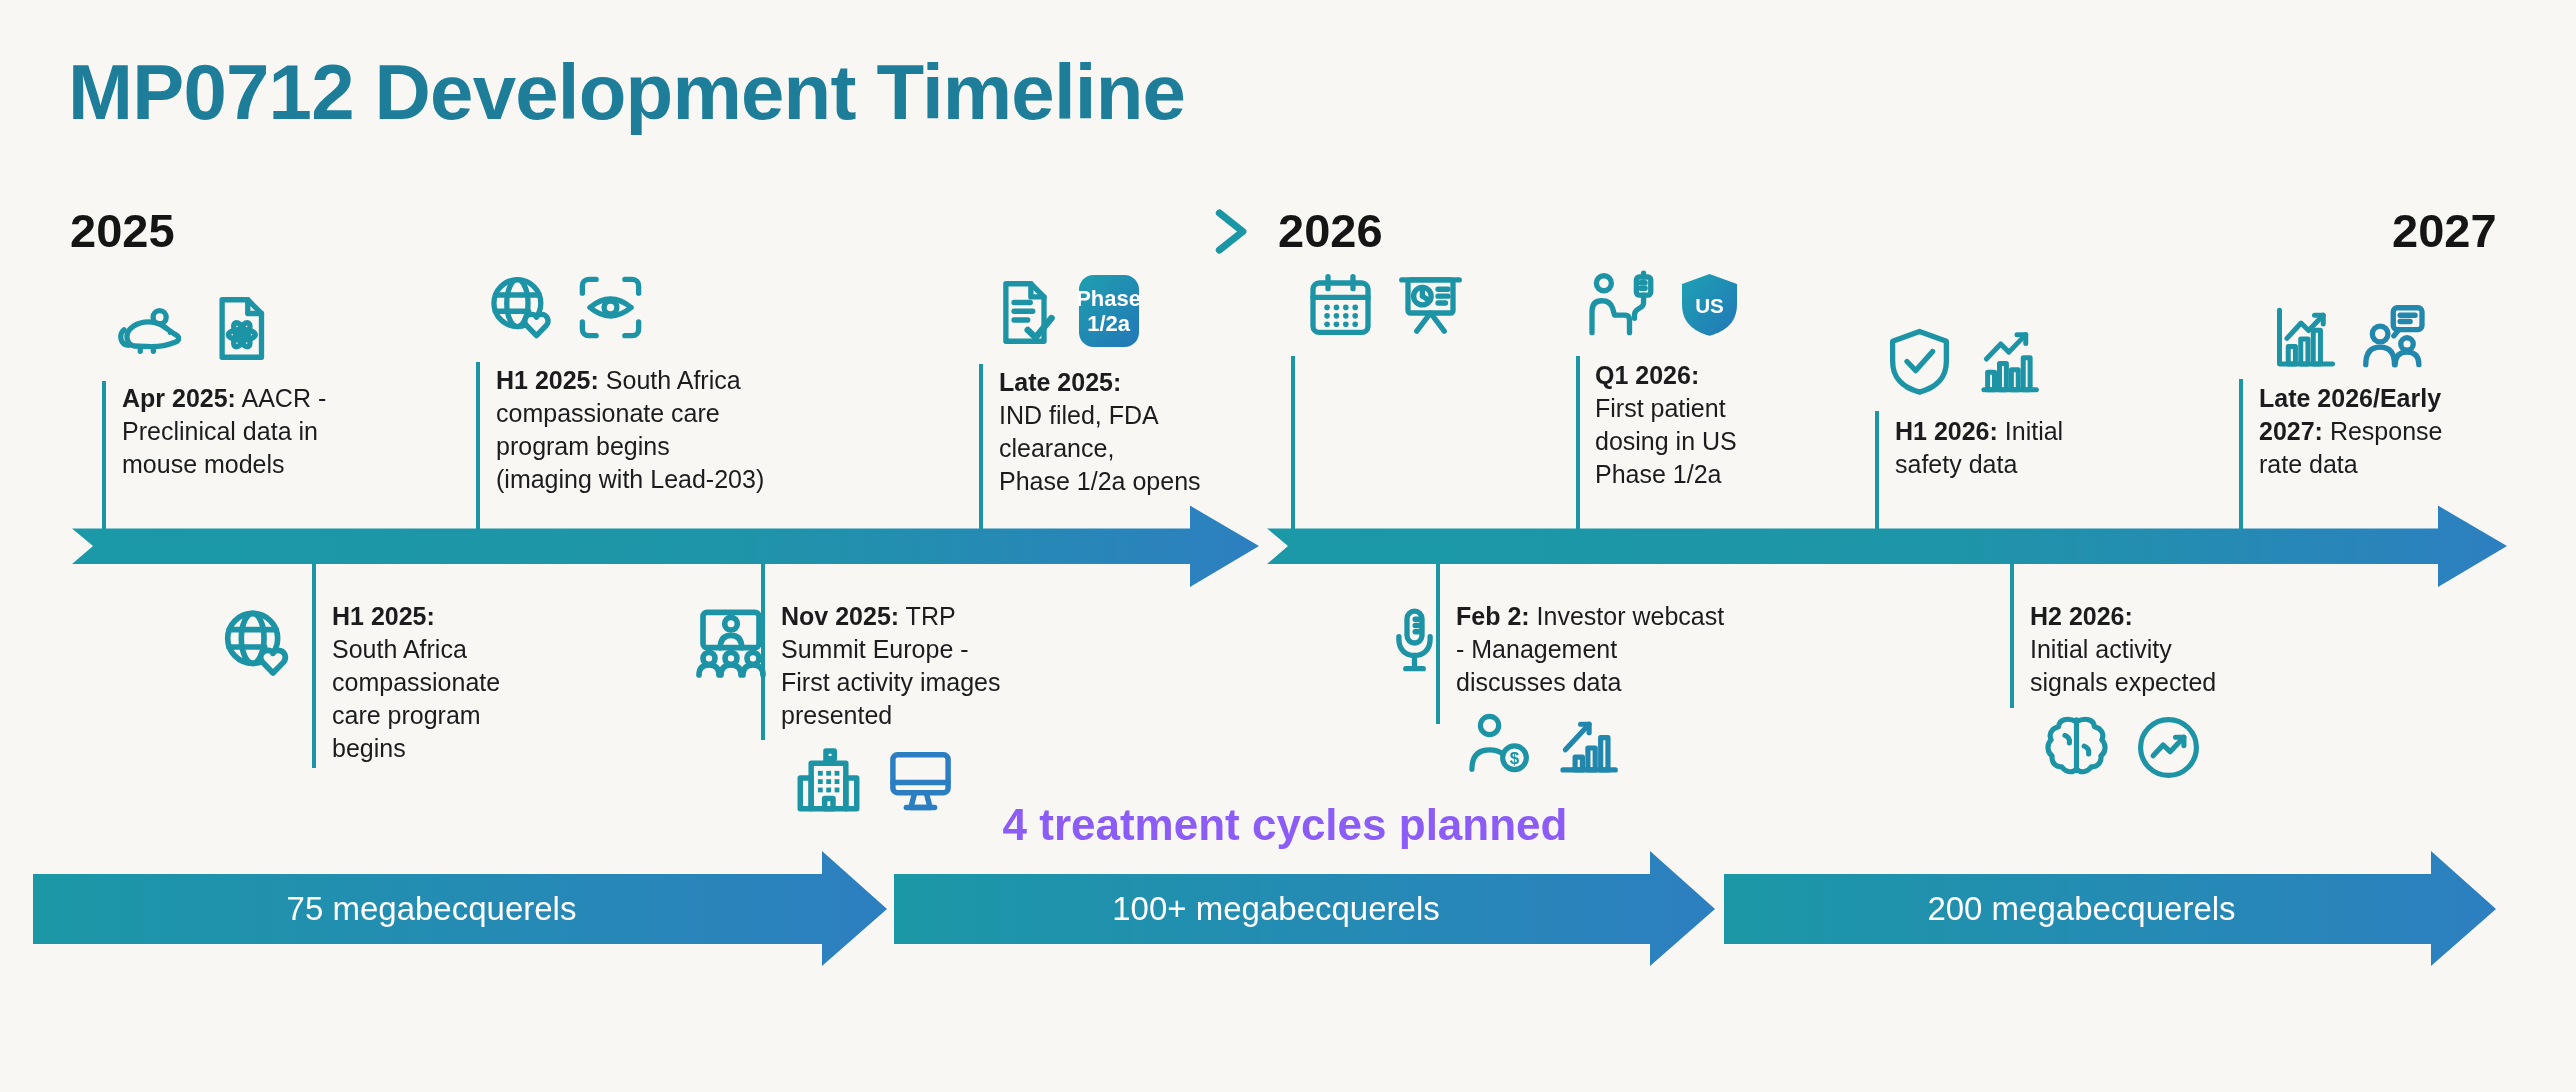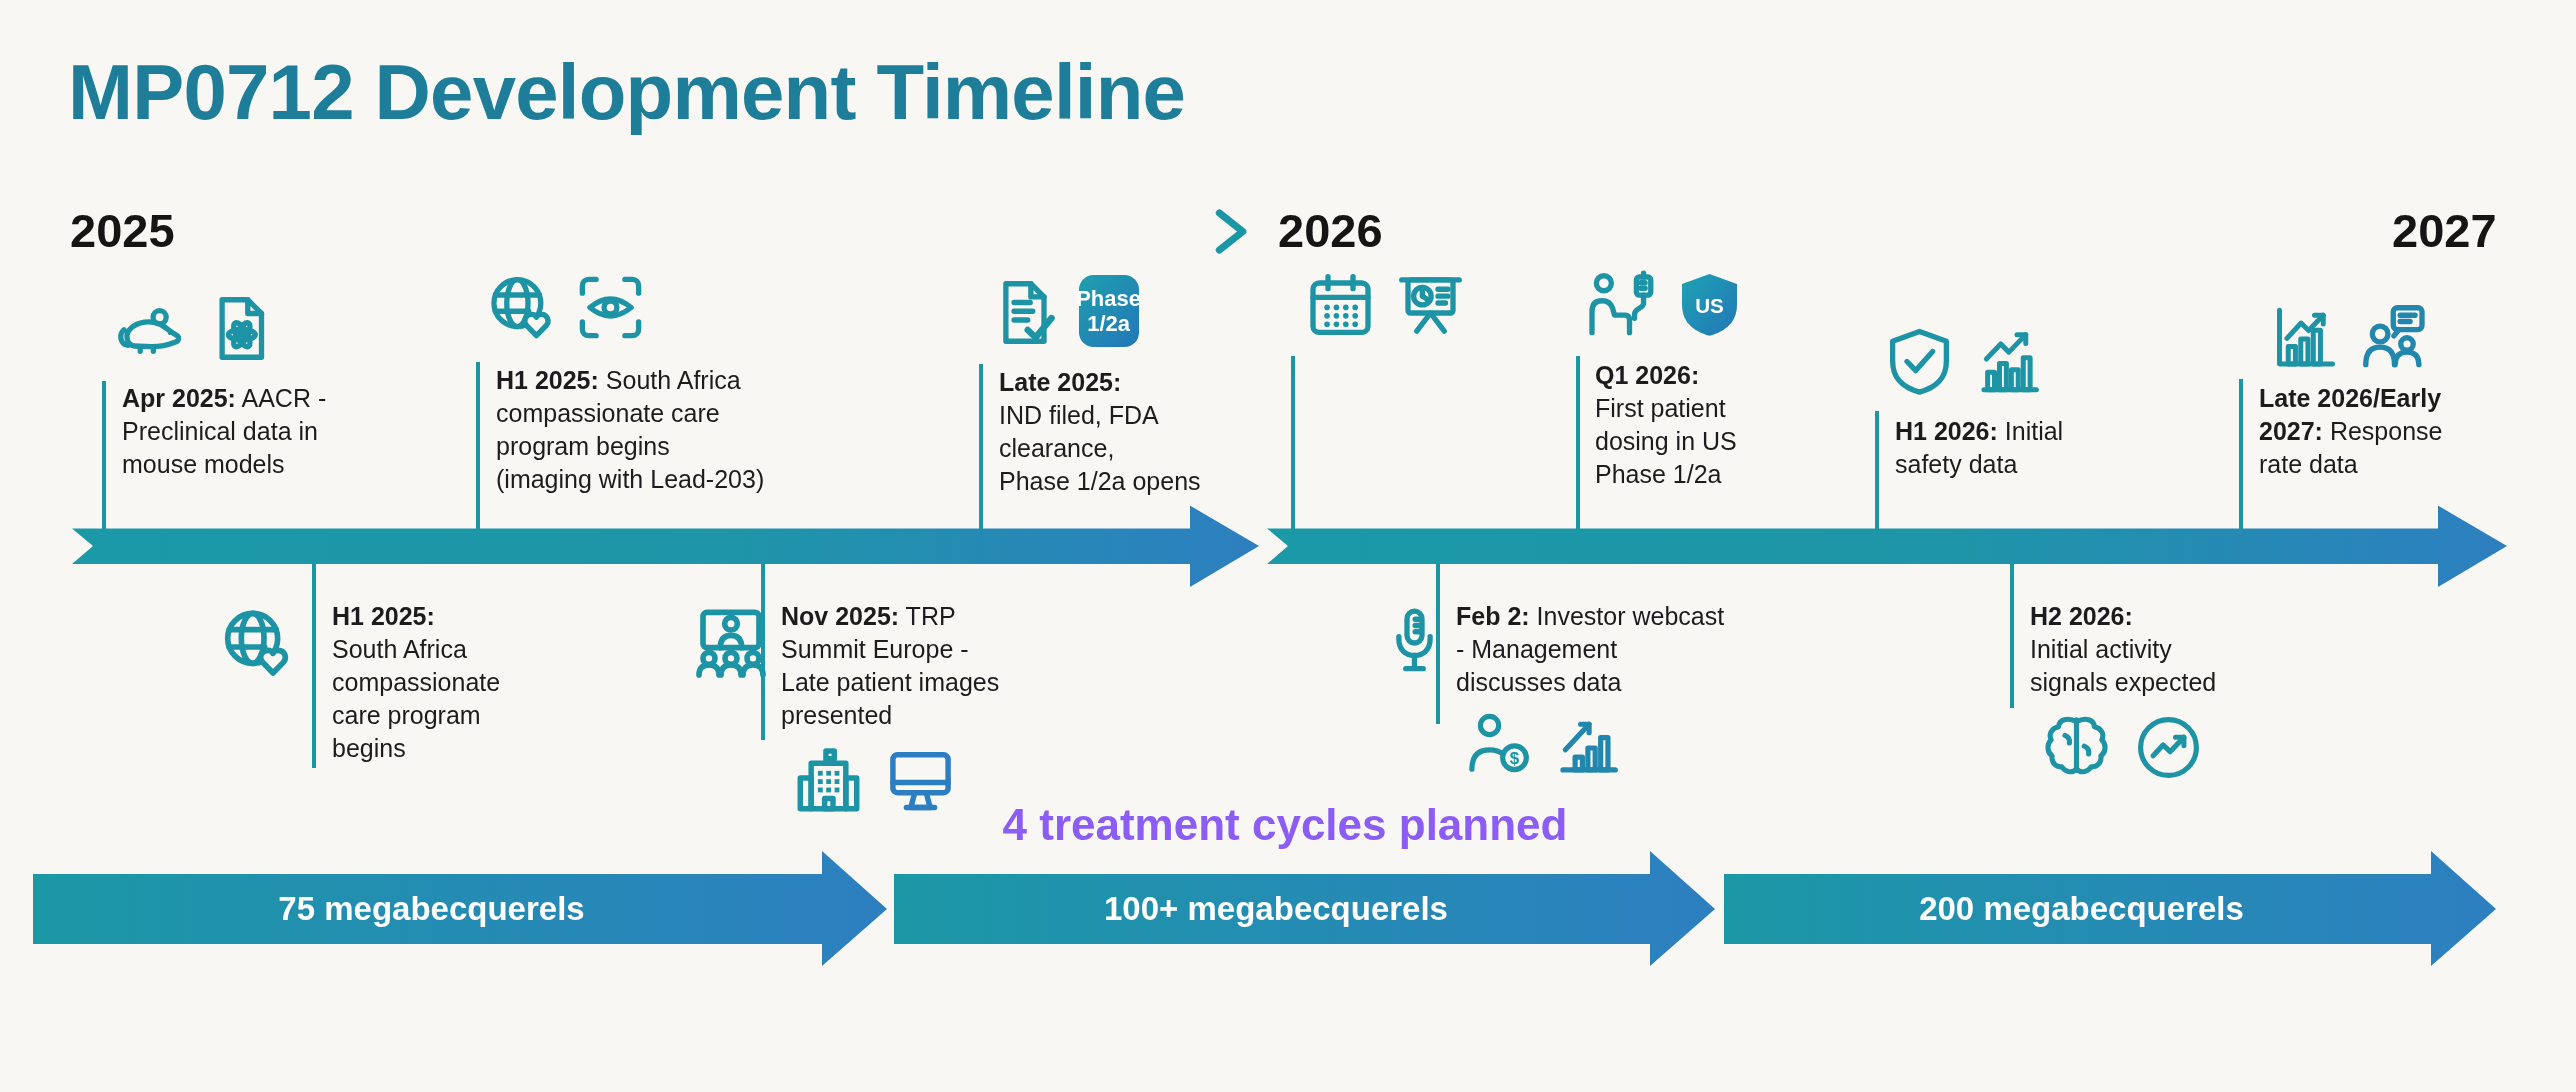--- a/index.html
+++ b/index.html
@@ -39,21 +39,21 @@
     display:flex;align-items:center;justify-content:center;text-align:center;
   }
   .caption{
     position:absolute;left:919px;top:800px;width:732px;text-align:center;
     font-size:44px;font-weight:700;color:#8b5cf6;white-space:nowrap;
   }
   .dose{
     position:absolute;top:851px;height:115px;
     background:linear-gradient(90deg,#1b98a6,#2d7fc0);
     display:flex;align-items:center;justify-content:center;
-    color:#fff;font-size:33px;font-weight:700;text-align:right;
+    color:#fff;font-size:33px;font-weight:400;text-align:right;
   }
   .dose span{padding-right:57px;}
   .footer{
     position:absolute;left:2147px;top:1007px;display:flex;align-items:center;gap:14.6px;
     font-size:30px;
   }
   .made-on{color:#9b9b9b;}
   .flogo{
     width:44px;height:44px;border-radius:6.5px;
     background:linear-gradient(180deg,#3b7ec8,#1d4f92);
@@ -273,21 +273,21 @@
       <circle cx="5.4" cy="16.6" r="1.8"></circle>
         <circle cx="12" cy="16.6" r="1.8"></circle>
         <circle cx="18.6" cy="16.6" r="1.8"></circle>
       <path d="M2.4 21.6 Q2.4 18.6 5.4 18.6 Q8.4 18.6 8.4 21.6 M9 21.6 Q9 18.6 12 18.6 Q15 18.6 15 21.6 M15.6 21.6 Q15.6 18.6 18.6 18.6 Q21.6 18.6 21.6 21.6"></path>
     </svg>
   </div>
   <div class="cline" style="left:761px;top:563px;height:177px;"></div>
   <div class="ev" style="left:781px;top:600px;width:342px;">
     <b class="pre">Nov 2025:</b><span class="pre"> TRP
 Summit Europe -
-Late patient images
+First activity images
 presented</span>
   </div>
   <div class="icons" style="left:790px;top:742px;">
     <svg class="ic" width="77" height="77" viewBox="0 0 24 24" fill="none" stroke="#1d94a6" stroke-width="1.7" stroke-linecap="round" stroke-linejoin="round">
       <rect x="6.6" y="6.6" width="10.8" height="14.2"></rect>
       <path d="M11.2 6.6 V2.8 H13.8 V5.2 H11.2"></path>
       <rect x="3.2" y="11.2" width="3.4" height="9.6"></rect>
       <rect x="17.4" y="11.2" width="3.4" height="9.6"></rect>
       <g fill="#1d94a6" stroke="none">
         <rect x="8.7" y="9" width="1.5" height="1.5"></rect>

